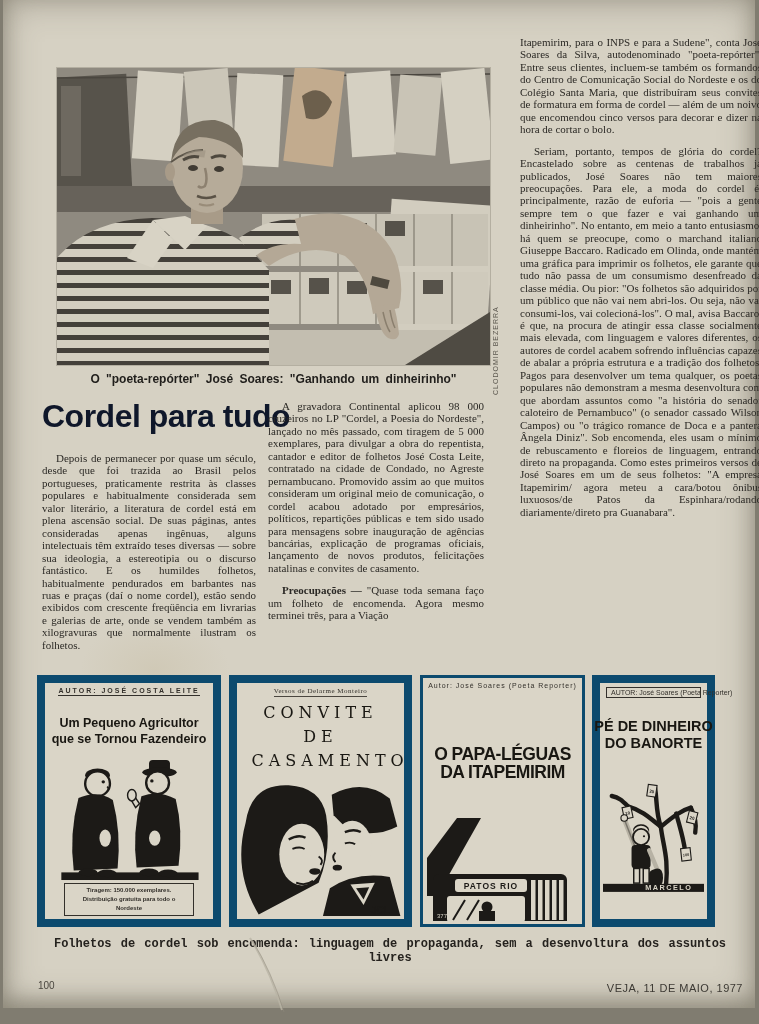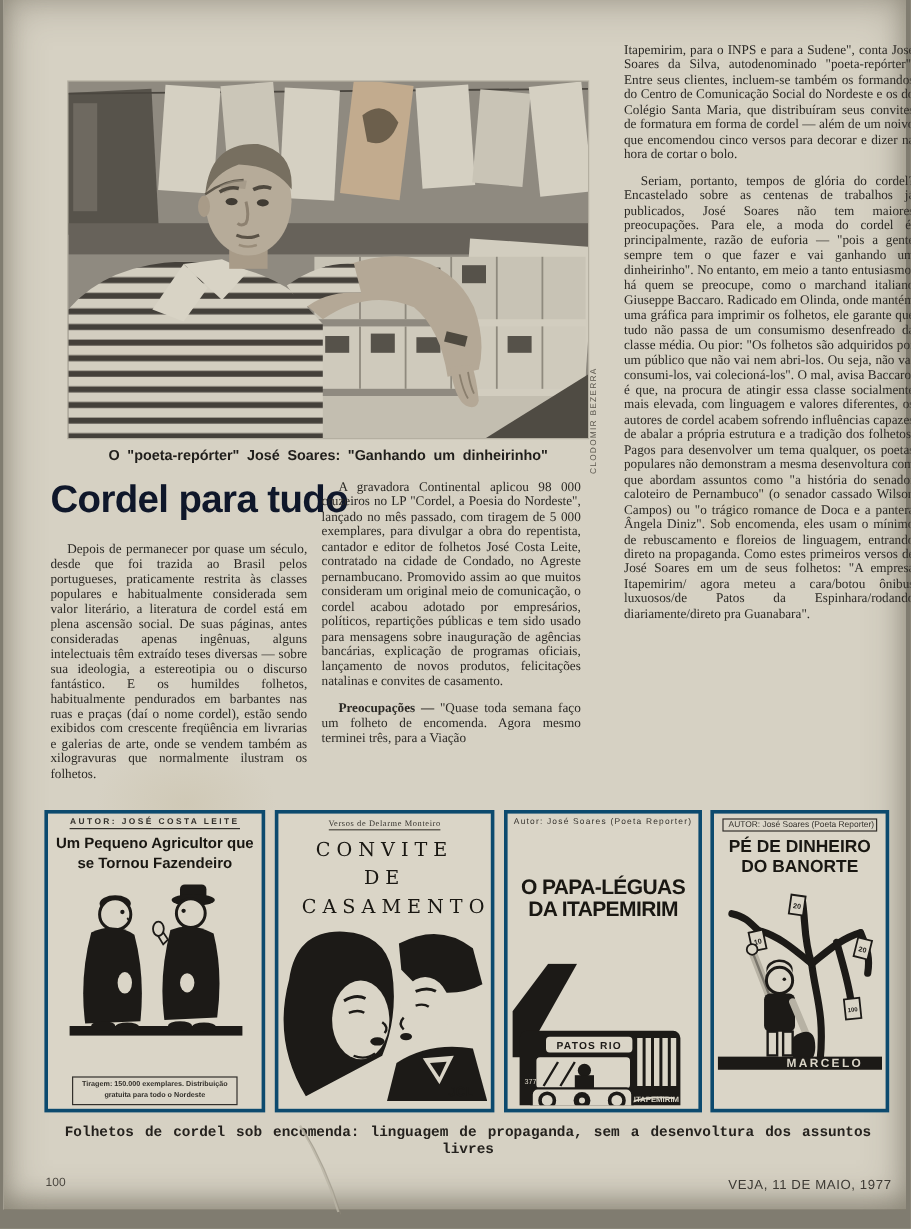--- a/index.html
+++ b/index.html
@@ -30,31 +30,31 @@
      font-size:32px;letter-spacing:-0.5px;color:#0f172a;}
   .col{position:absolute;font-size:11px;line-height:12.45px;color:#2b2925;text-align:justify;}
   .col p{margin:0;text-indent:14px;}
   .col p + p{margin-top:1px;}
   .col-left{left:42px;top:452px;width:214px;}
   .col-mid{left:268px;top:400px;width:216px;}
   .col-right{left:504px;top:36px;width:242px;margin-left:16px;}
   .lead-bold{font-weight:bold;text-indent:14px;}
 
   
-  .booklet{position:absolute;top:675px;height:252px;background:#dad5c7;border:3px solid #0c4a6e;
+  .booklet{position:absolute;top:675px;height:252px;background:#dad5c7;border:8px solid #0c4a6e;
            box-sizing:border-box;display:flex;flex-direction:column;align-items:center;padding:4px 3px 3px 3px;}
   .bk1{left:37px;width:184px;}
   .bk2{left:229px;width:183px;}
   .bk3{left:420px;width:165px;border-width:3px;gap:36px;}
-  .bk4{left:592px;width:149px;}
+  .bk4{left:592px;width:123px;}
   .bk-author{font-family:"Liberation Sans",sans-serif;font-size:7px;color:#33302b;letter-spacing:1px;white-space:nowrap;}
   .bk1 .bk-author{font-weight:bold;letter-spacing:2px;border-bottom:1px solid #33302b;padding-bottom:1px;}
   .bk2 .bk-author{font-family:"Liberation Serif",serif;letter-spacing:.5px;border-bottom:1px solid #4a463f;padding-bottom:1px;}
   .bk4 .bk-author{border:1px solid #33302b;padding:1px 4px;width:94%;text-align:center;box-sizing:border-box;letter-spacing:0;}
-  .bk-title{font-family:"Liberation Sans",sans-serif;font-weight:bold;text-align:center;color:#191712;margin-top:5px;}
+  .bk-title{font-family:"Liberation Sans",sans-serif;font-weight:bold;text-align:center;color:#191712;margin-top:20px;}
   .bk1 .bk-title{font-size:12.5px;line-height:1.25;}
   .bk2 .bk-title{font-family:"DejaVu Serif",serif;font-weight:normal;font-size:16px;letter-spacing:5px;line-height:1.5;width:138px;margin-top:4px;}
   .bk3 .bk-title{font-size:17.5px;letter-spacing:-0.5px;line-height:1.05;}
   .bk4 .bk-title{font-size:14.5px;line-height:1.2;width:132px;}
   .bk-art{flex:1;width:100%;display:flex;align-items:flex-start;justify-content:center;overflow:hidden;}
   .bk-foot{font-family:"Liberation Sans",sans-serif;font-weight:bold;font-size:6px;color:#33302b;text-align:center;
            border:1px solid #33302b;padding:2px 4px;line-height:1.5;width:80%;box-sizing:border-box;}
 
   .booklets-caption{position:absolute;left:37px;top:937px;width:706px;text-align:center;
      font-family:Liberation Mono, monospace;font-weight:bold;font-size:12px;color:#25221e;word-spacing:2px;}

